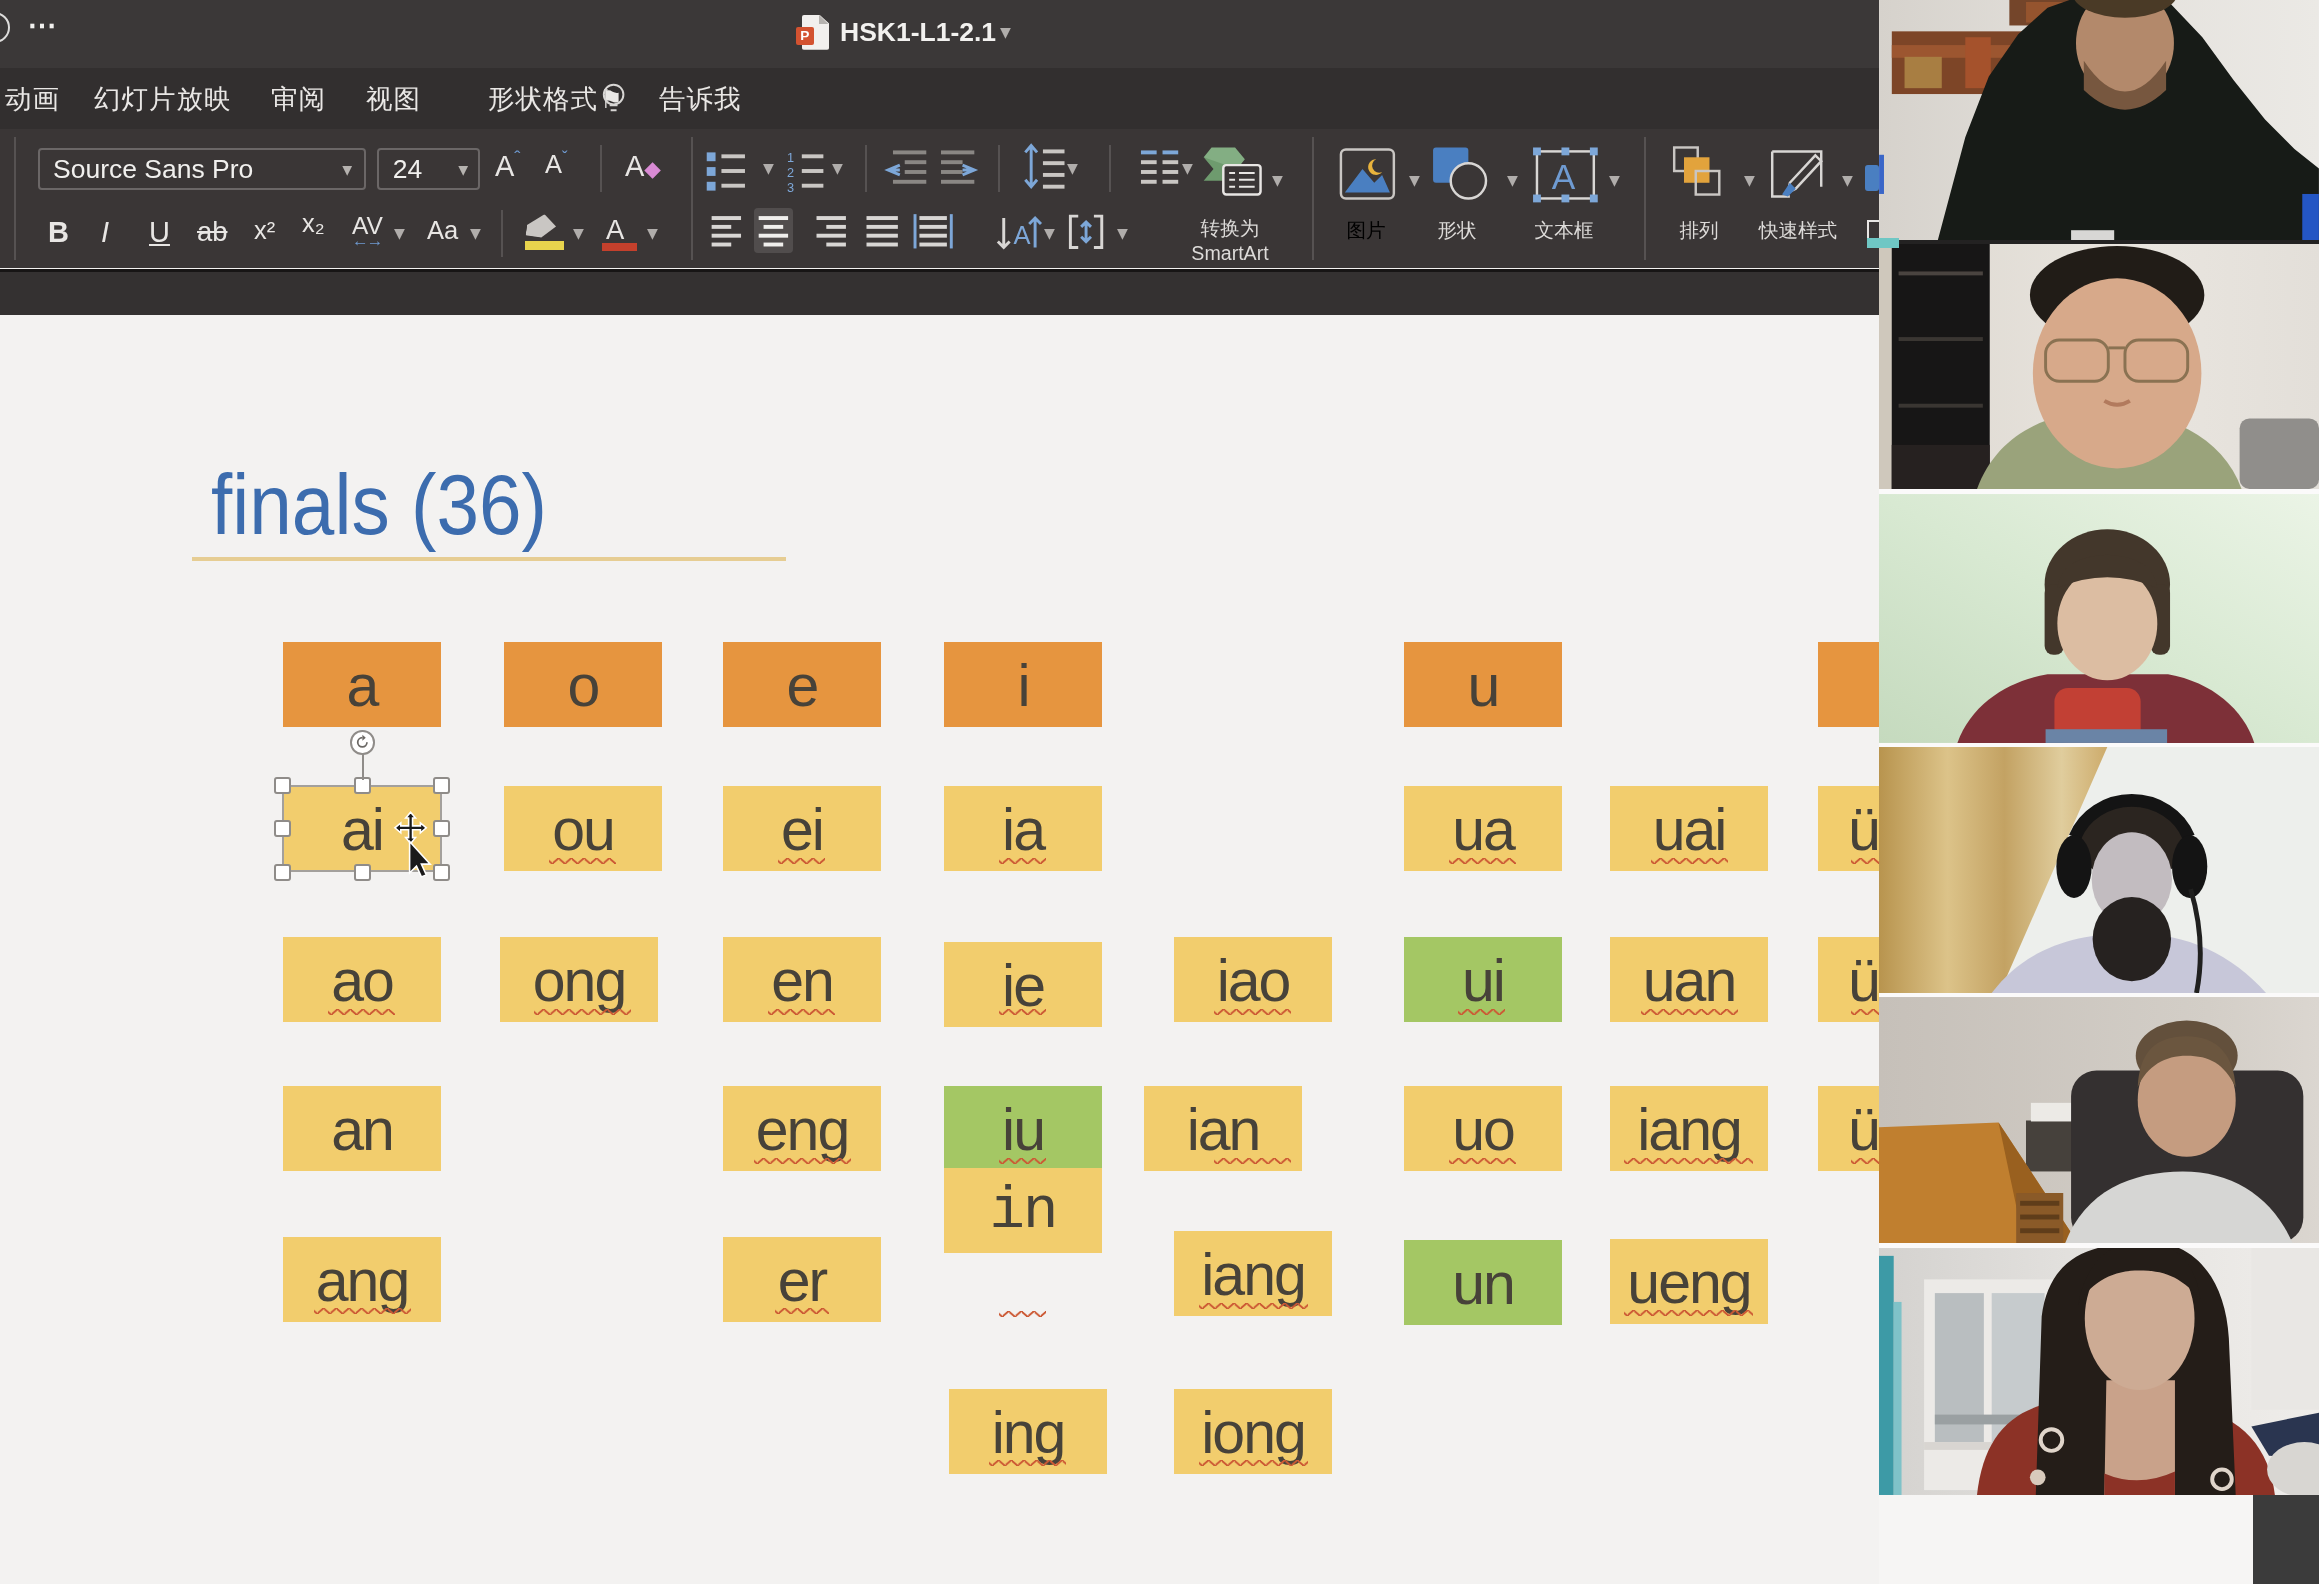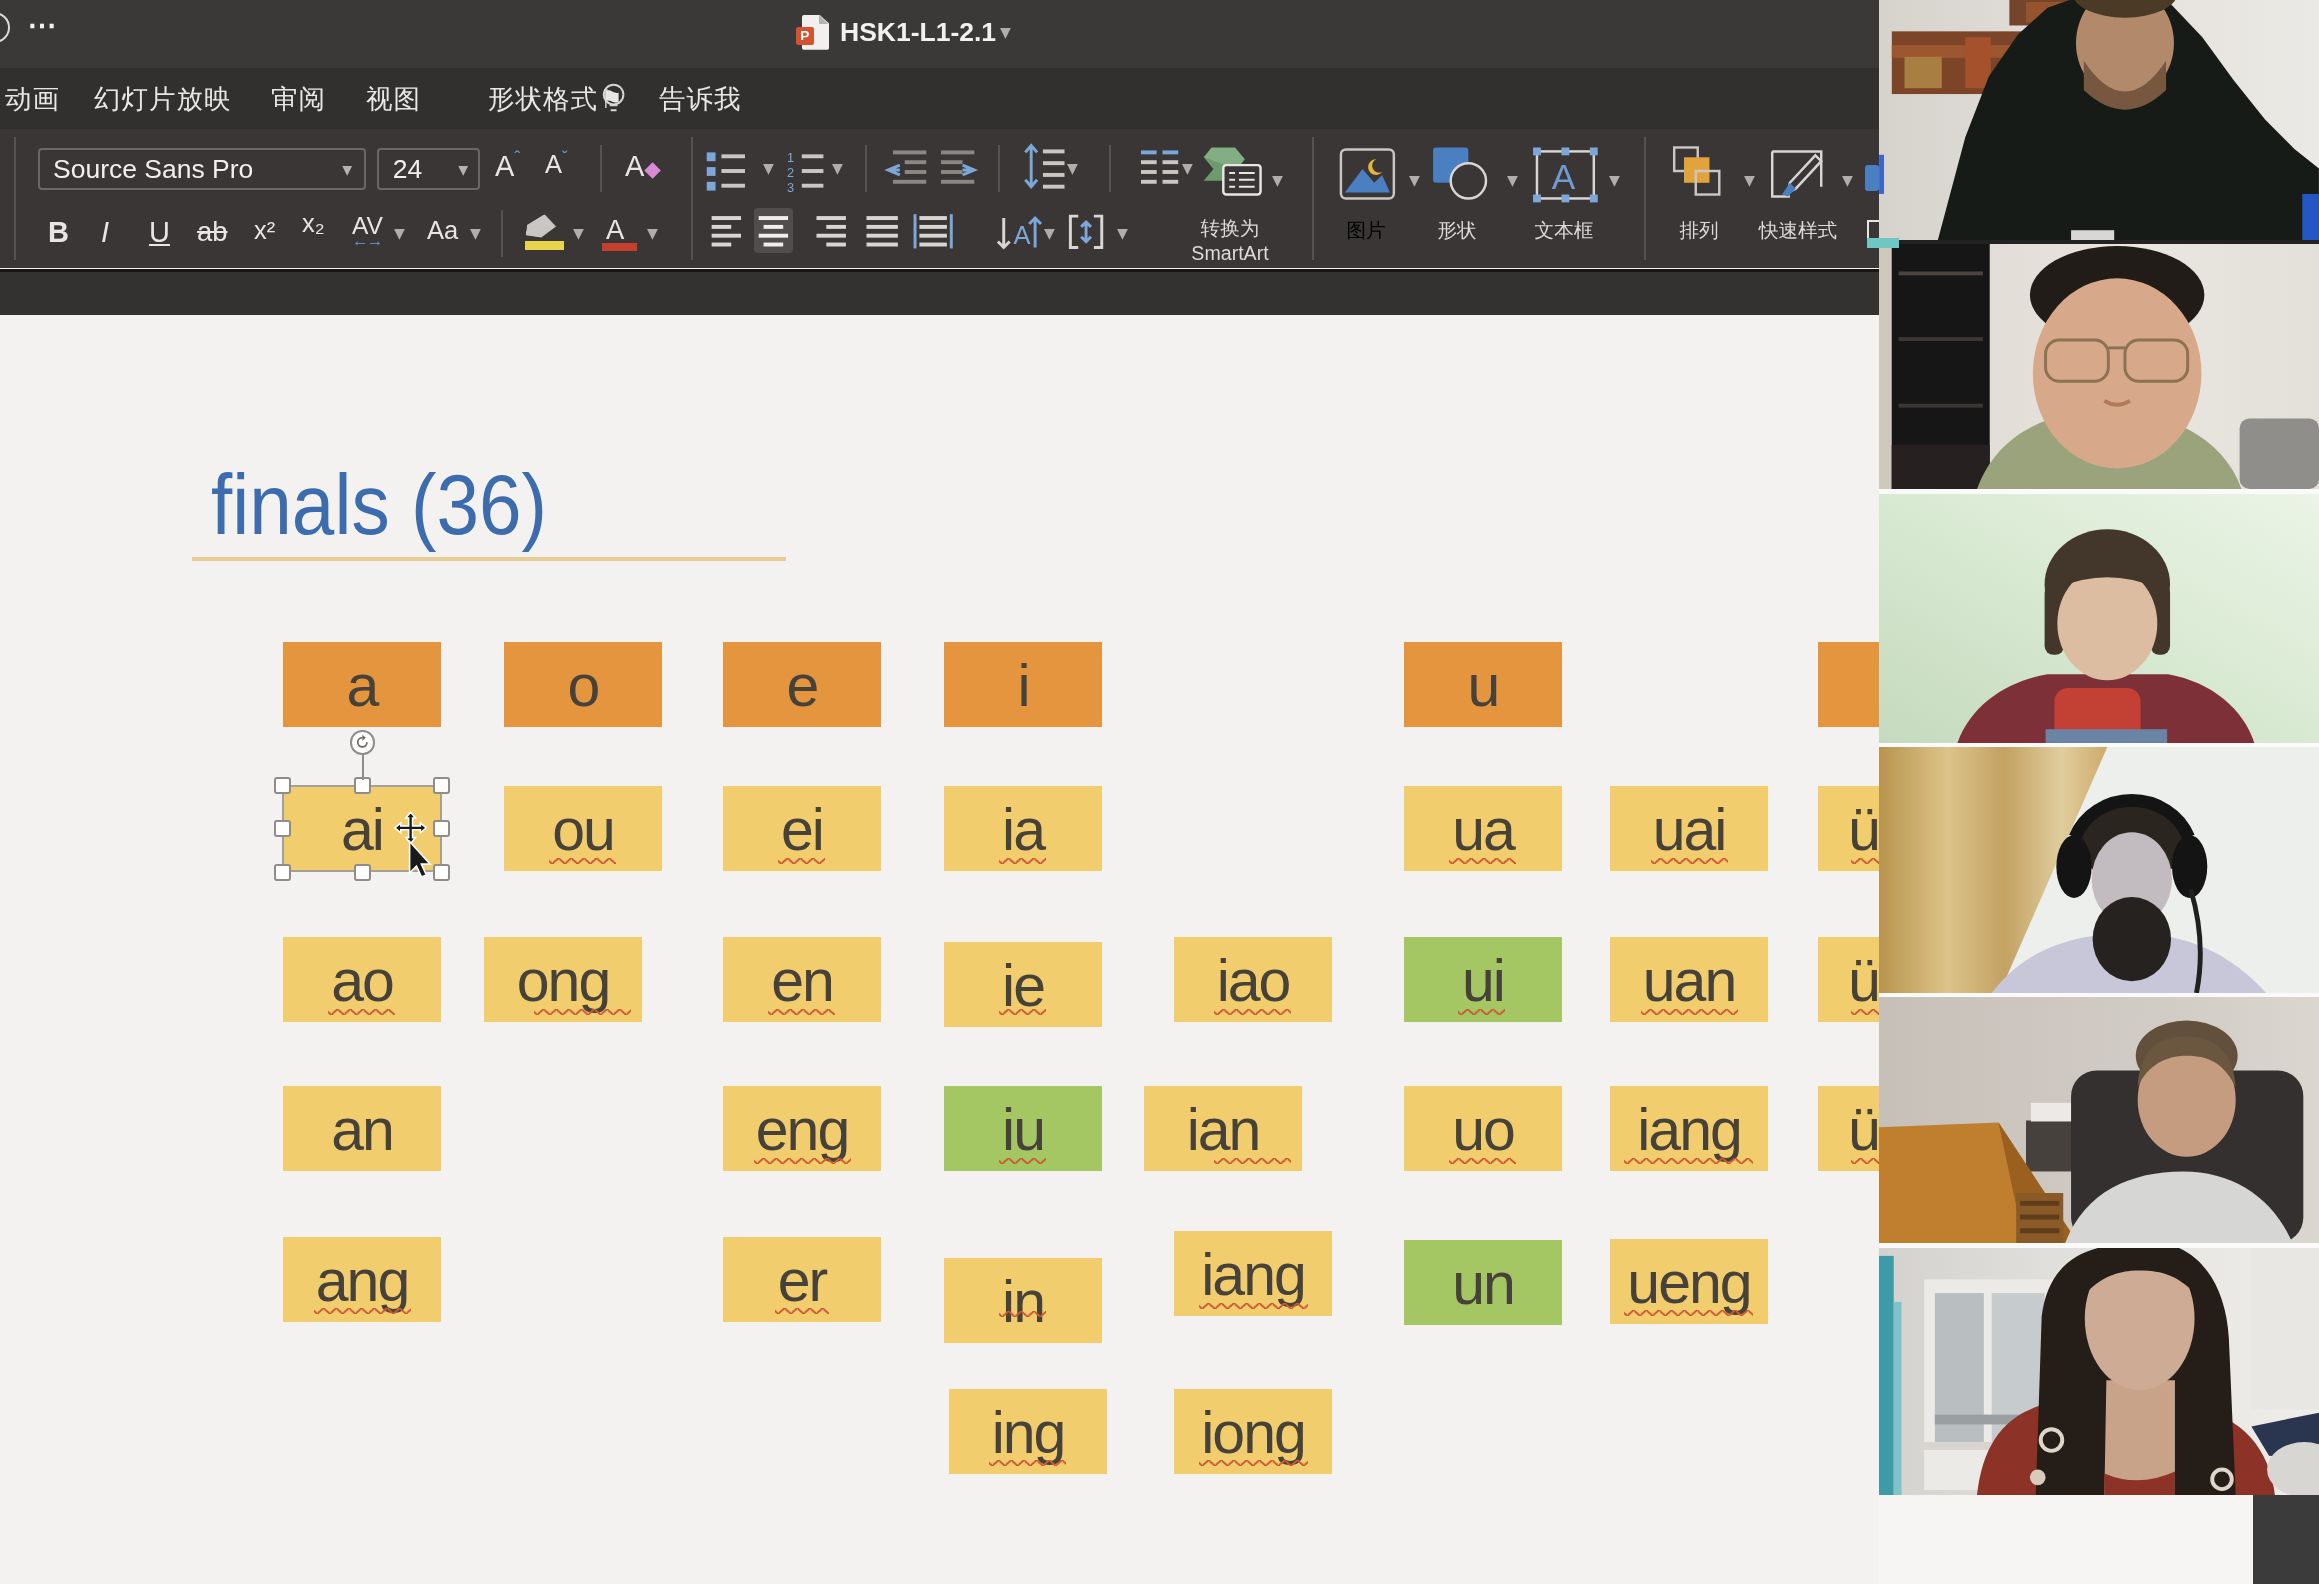--- a/index.html
+++ b/index.html
@@ -267,39 +267,39 @@
 
   <div class="abs box yellow" style="left:283px;top:786px;"><span>ai</span></div>
   <div class="abs box yellow" style="left:504px;top:786px;"><span>ou</span></div>
   <div class="abs box yellow" style="left:723px;top:786px;"><span>ei</span></div>
   <div class="abs box yellow" style="left:944px;top:786px;"><span>ia</span></div>
   <div class="abs box yellow" style="left:1404px;top:786px;"><span>ua</span></div>
   <div class="abs box yellow" style="left:1610px;top:786px;"><span>uai</span></div>
   <div class="abs box yellow" style="left:1818px;top:786px;width:61px;text-align:left;padding-left:30px;box-sizing:content-box;"><span>ü</span></div>
 
   <div class="abs box yellow" style="left:283px;top:937px;"><span>ao</span></div>
-  <div class="abs box yellow" style="left:484px;top:937px;"><span>ong</span></div>
+  <div class="abs box yellow" style="left:500px;top:937px;"><span>ong</span></div>
   <div class="abs box yellow" style="left:723px;top:937px;"><span>en</span></div>
   <div class="abs box yellow" style="left:944px;top:942px;"><span>ie</span></div>
   <div class="abs box yellow" style="left:1174px;top:937px;"><span>iao</span></div>
   <div class="abs box green" style="left:1404px;top:937px;"><span>ui</span></div>
   <div class="abs box yellow" style="left:1610px;top:937px;"><span>uan</span></div>
   <div class="abs box yellow" style="left:1818px;top:937px;width:61px;text-align:left;padding-left:30px;box-sizing:content-box;"><span>ü</span></div>
 
   <div class="abs box yellow" style="left:283px;top:1086px;"><span>an</span></div>
   <div class="abs box yellow" style="left:723px;top:1086px;"><span>eng</span></div>
   <div class="abs box green" style="left:944px;top:1086px;"><span>iu</span></div>
   <div class="abs box yellow" style="left:1144px;top:1086px;"><span>ian</span></div>
   <div class="abs box yellow" style="left:1404px;top:1086px;"><span>uo</span></div>
   <div class="abs box yellow" style="left:1610px;top:1086px;"><span>iang</span></div>
   <div class="abs box yellow" style="left:1818px;top:1086px;width:61px;text-align:left;padding-left:30px;box-sizing:content-box;"><span>ü</span></div>
 
   <div class="abs box yellow" style="left:283px;top:1237px;"><span>ang</span></div>
   <div class="abs box yellow" style="left:723px;top:1237px;"><span>er</span></div>
-  <div class="abs box yellow" style="left:944px;top:1258px;"><span>in</span></div>
+  <div class="abs box yellow" style="left:944px;top:1168px;font-family:Liberation Mono, monospace;"><span>in</span></div>
   <div class="abs box yellow" style="left:1174px;top:1231px;"><span>iang</span></div>
   <div class="abs box green" style="left:1404px;top:1240px;"><span>un</span></div>
   <div class="abs box yellow" style="left:1610px;top:1239px;"><span>ueng</span></div>
 
   <div class="abs box yellow" style="left:949px;top:1389px;"><span>ing</span></div>
   <div class="abs box yellow" style="left:1174px;top:1389px;"><span>iong</span></div>
 
   <div class="abs wavy" style="left:549px;top:858px;width:67px;"></div>
   <div class="abs wavy" style="left:778px;top:858px;width:47px;"></div>
   <div class="abs wavy" style="left:999px;top:858px;width:47px;"></div>

